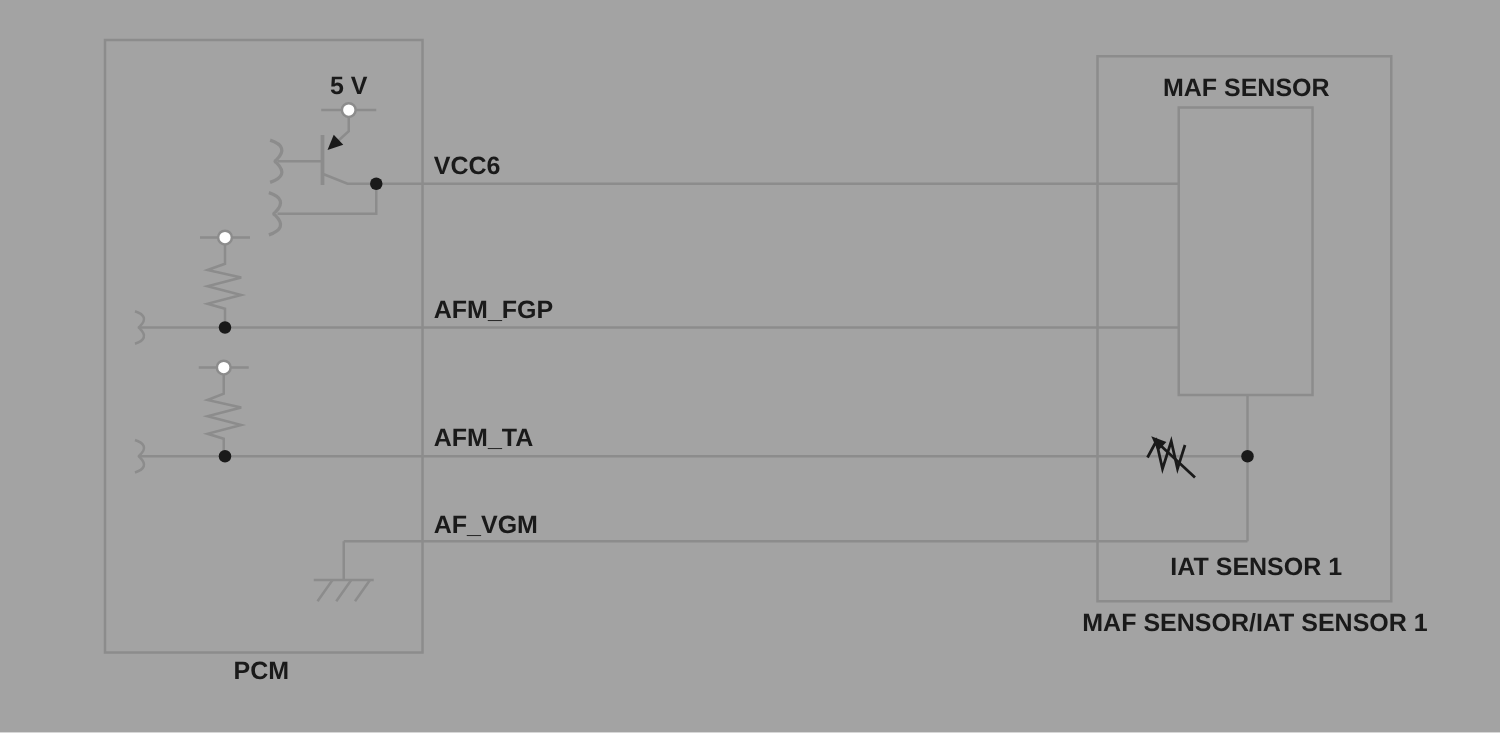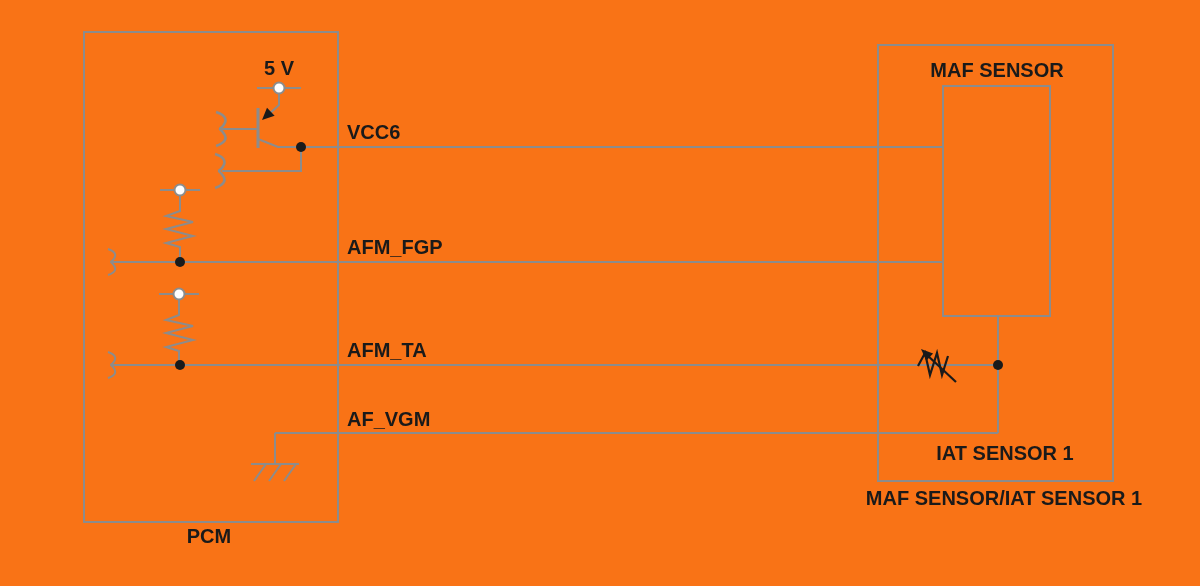--- a/index.html
+++ b/index.html
@@ -1,19 +1,19 @@
 <!DOCTYPE html>
 <html><head>
 <meta charset="utf-8">
 <style>
   html,body { margin:0; padding:0; background:#fff; }
   .stage {
     position:relative;
     width:1200px; height:586px;
-    background:#f97316;
+    background:#a3a3a3;
     overflow:hidden;
   }
   svg { display:block; }
   text {
     font-family:"Liberation Sans", sans-serif;
     font-weight:bold;
     font-size:20px;
   }
 </style>
 </head>

